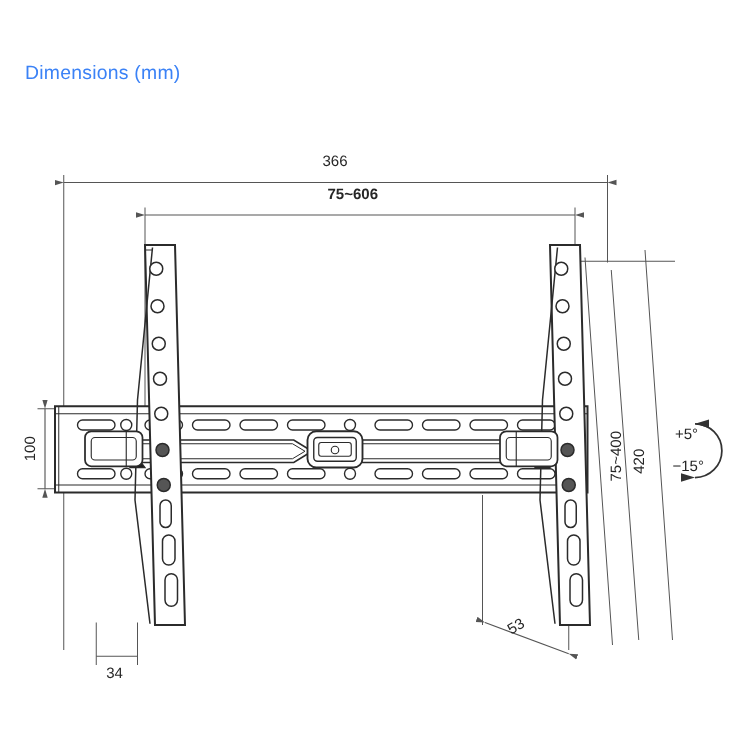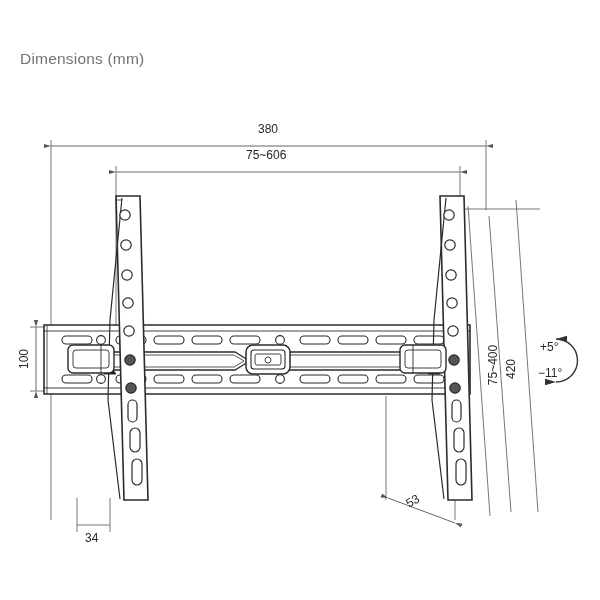--- a/index.html
+++ b/index.html
@@ -19,21 +19,21 @@
     left: 0; top: 0;
     width: 600px;
     height: 600px;
     background: #ffffff;
   }
   #page-title {
     position: absolute;
     left: 20px;
     top: 50px;
     font-size: 15.5px;
-    color: #737373;
+    color: #3b82f6;
     letter-spacing: 0.2px;
     white-space: nowrap;
   }
   #drawing {
     position: absolute;
     left: 0; top: 0;
     width: 600px;
     height: 600px;
   }
   .dimlabel {
@@ -213,23 +213,23 @@
 
       <g stroke-width="1.4" fill="#ffffff">
         <rect x="400" y="345" width="46" height="28" rx="5"></rect>
         <rect x="405" y="350" width="36" height="18" rx="3" stroke-width="0.9"></rect>
         <path d="M413,345 L413,373" stroke-width="0.9" fill="none"></path>
       </g>
 
     </g>
   </svg>
 
-  <div class="dimlabel" style="left:258px; top:122px;">380</div>
-  <div class="dimlabel" style="left:246px; top:148px;">75~606</div>
+  <div class="dimlabel" style="left:258px; top:122px;">366</div>
+  <div class="dimlabel" style="left:262px; top:148px;font-weight:bold;">75~606</div>
   <div class="dimlabel rot90" style="left:14px; top:352px;">100</div>
   <div class="dimlabel rot90" style="left:473px; top:358px;">75~400</div>
   <div class="dimlabel rot90" style="left:501px; top:362px;">420</div>
   <div class="dimlabel" style="left:85px; top:531px;">34</div>
   <div class="dimlabel rot-ang" style="left:406px; top:494px;">53</div>
   <div class="dimlabel" style="left:540px; top:340px;">+5°</div>
-  <div class="dimlabel" style="left:538px; top:366px;">−11°</div>
+  <div class="dimlabel" style="left:538px; top:366px;">−15°</div>
 
 </div>
 
 </body></html>

